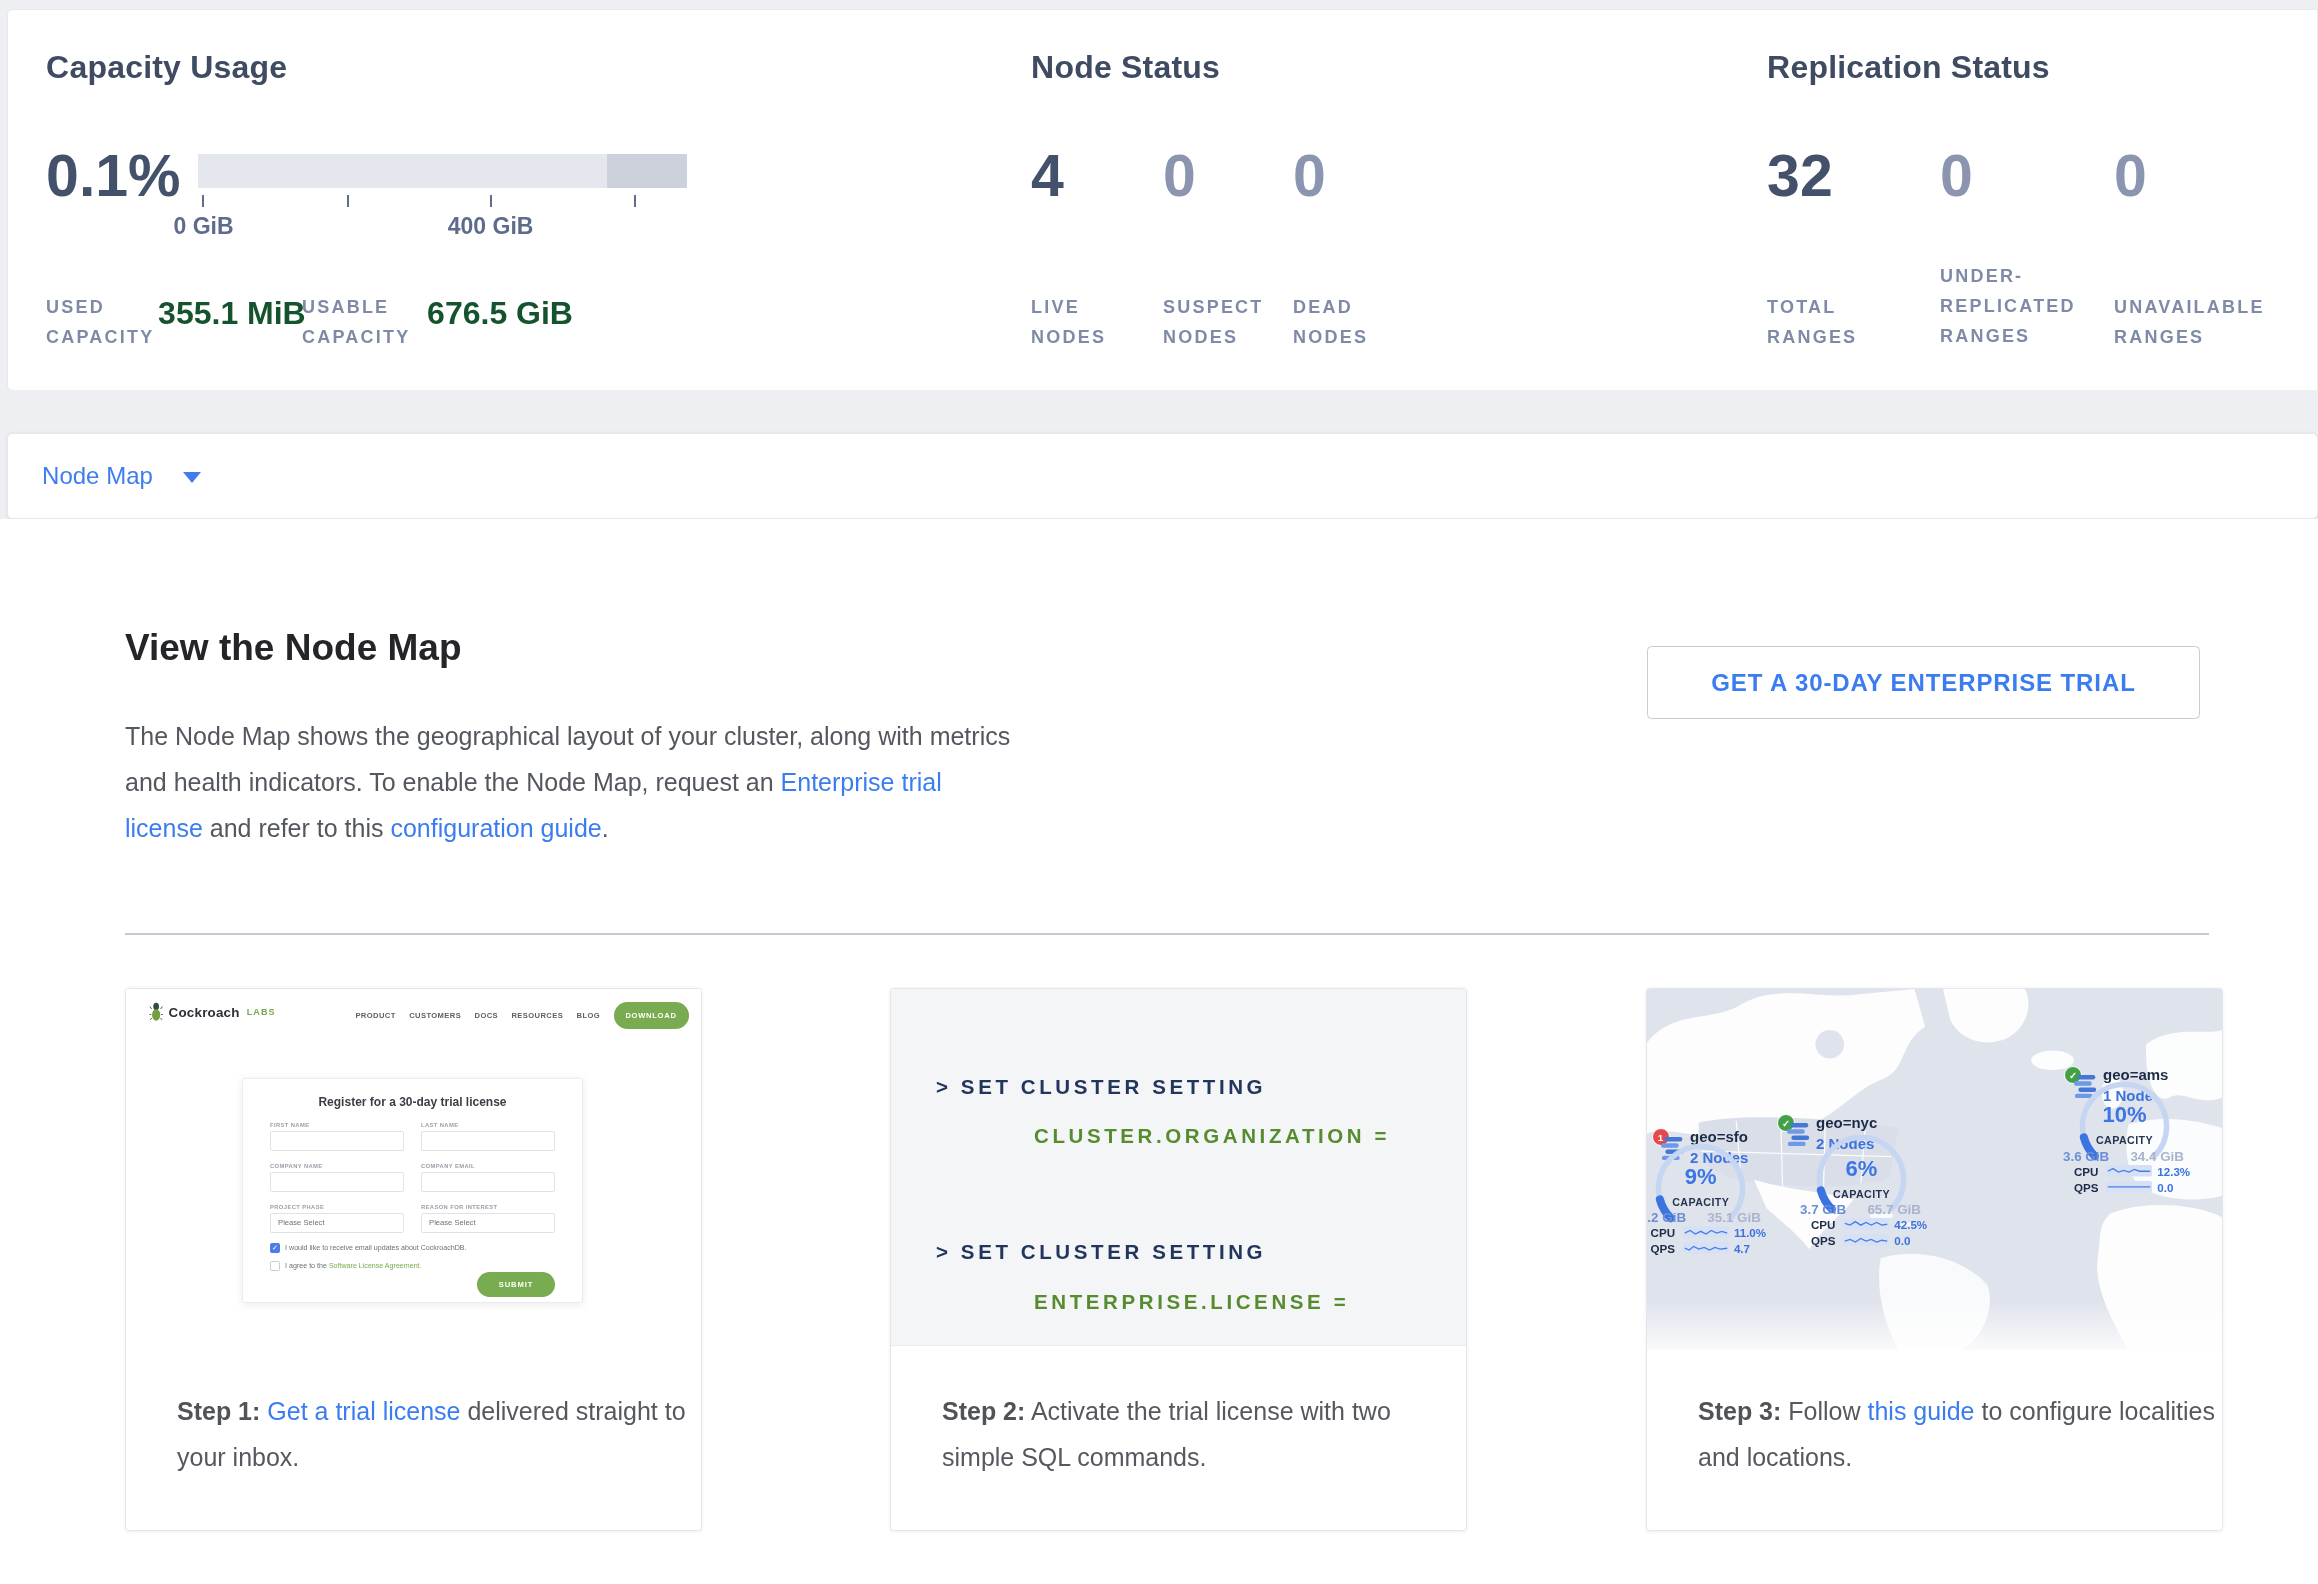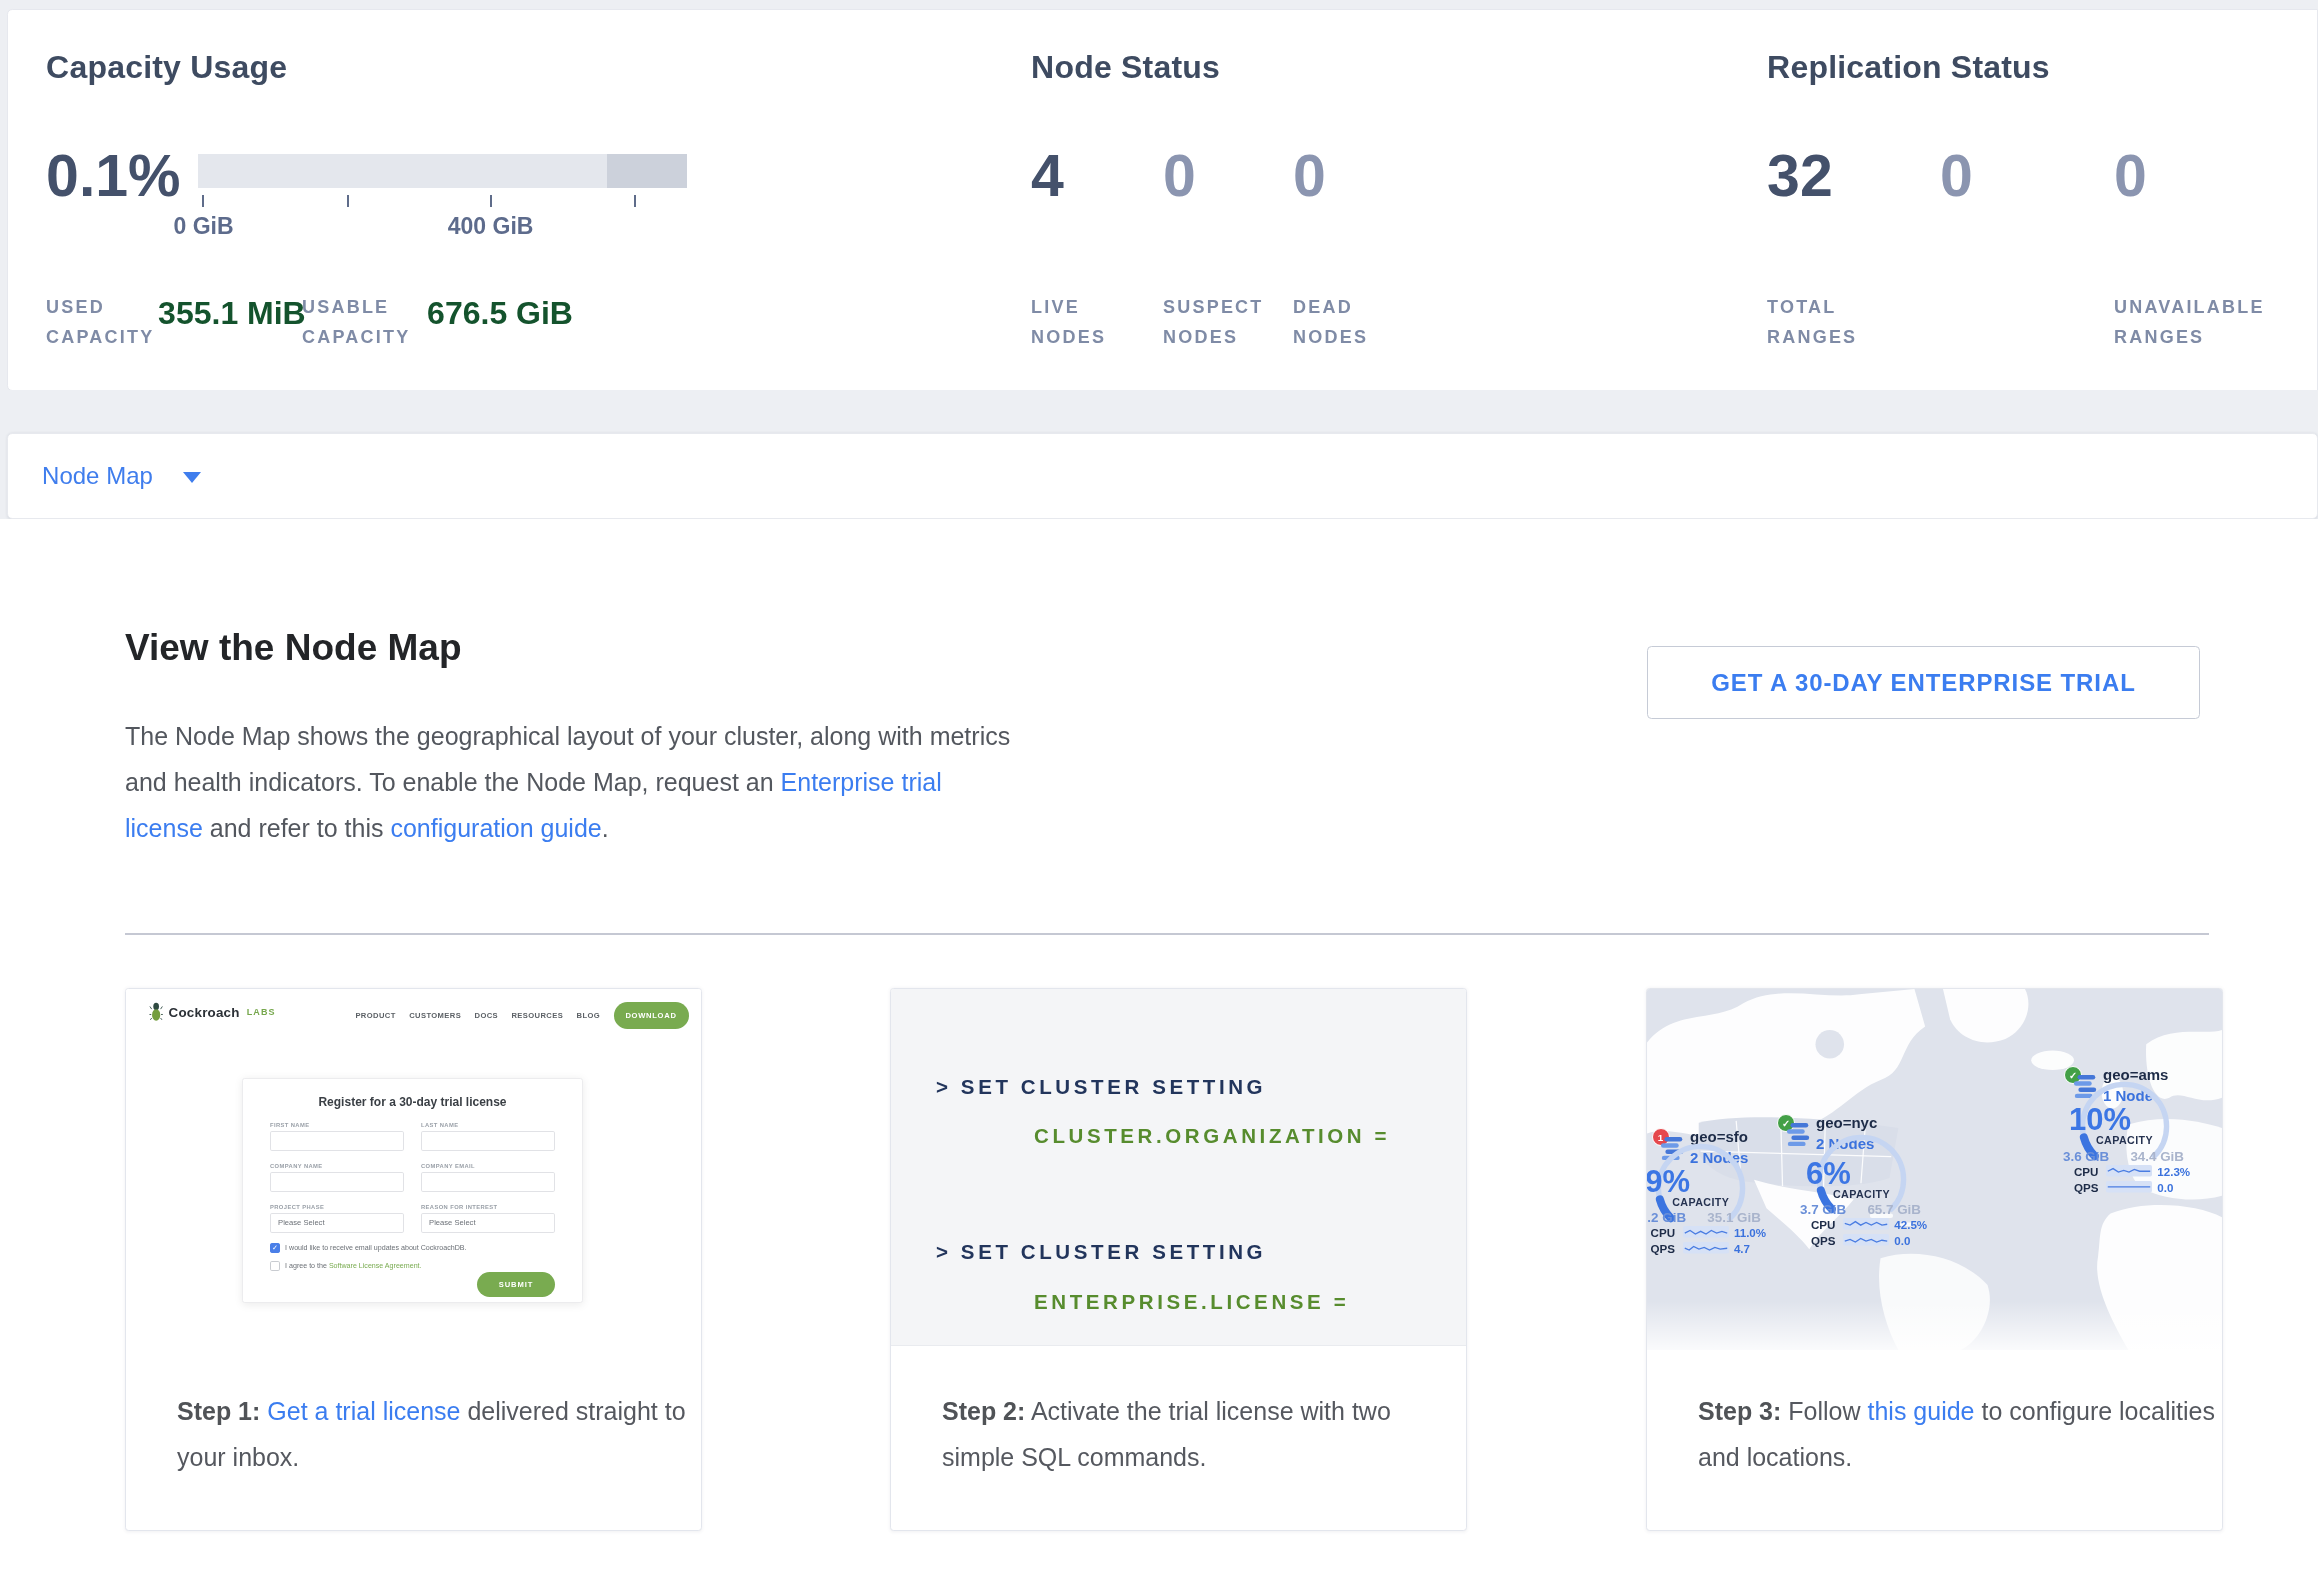--- a/index.html
+++ b/index.html
@@ -74,21 +74,21 @@
   
   .sql-panel { position:absolute; left:0; top:0; width:575px; height:357px; background:#f4f5f7; border-bottom:0.9px solid #e9ebef; }
   .sql-prompt { position:absolute; left:45px; font-size:20.5px; font-weight:700; letter-spacing:3.6px; color:#22355c; }
   .sql-setting { position:absolute; left:143px; font-size:20.5px; font-weight:700; letter-spacing:3.6px; color:#578c2e; }
 
   
   .map-panel { position:absolute; left:0; top:0; width:575px; height:361px; background:#dfe3ec; }
   .map-fade { position:absolute; left:0; bottom:0; width:100%; height:49px; background:linear-gradient(rgba(255,255,255,0), rgba(255,255,255,.85)); }
   .geo-name { position:absolute; font-size:15px; font-weight:700; color:#1d2b47;text-align:center; }
   .geo-count { position:absolute; font-size:15px; font-weight:700; color:#3b72dd; }
-  .geo-pct { position:absolute; width:111px; text-align:left; font-size:31px; font-weight:800; color:#3c76e4; }
+  .geo-pct { position:absolute; width:111px; text-align:center; font-size:22px; font-weight:800; color:#3c76e4; }
   .geo-cap { position:absolute; width:111px; text-align:center; font-size:10.7px; font-weight:800; letter-spacing:0.4px; color:#253250; }
   .geo-gib { position:absolute; width:121px; display:flex; justify-content:space-between; font-size:13.4px; font-weight:600; }
   .geo-gib .used { color:#6a8fd8; } .geo-gib .total { color:#a9b4cc; }
   .geo-row { position:absolute; width:125px; height:12.5px; display:flex; align-items:center; }
   .geo-row .lbl { width:32px; font-size:11.6px; font-weight:800; color:#1d2b47; }
   .geo-row .val { margin-left:5.3px; font-size:11.6px; font-weight:800; color:#3b72dd; }
   .badge { position:absolute; width:18px; height:18px; border-radius:50%; color:#fff; font-size:9.8px; font-weight:800;
     display:flex; align-items:center; justify-content:center; border:1.8px solid #fff; }
   .badge.err { background:#e5484d; } .badge.ok { background:#43a047; }
 </style>
@@ -119,20 +119,21 @@
   <div class="big-num dim" style="left:1285px">0</div>
   <div class="caps-label" style="left:1023px; top:282px; width:98px">LIVE NODES</div>
   <div class="caps-label" style="left:1155px; top:282px; width:120px">SUSPECT NODES</div>
   <div class="caps-label" style="left:1285px; top:282px; width:98px">DEAD NODES</div>
 
   <div class="stat-title" style="left:1759px">Replication Status</div>
   <div class="big-num" style="left:1759px">32</div>
   <div class="big-num dim" style="left:1932px">0</div>
   <div class="big-num dim" style="left:2106px">0</div>
   <div class="caps-label" style="left:1759px; top:282px; width:107px">TOTAL RANGES</div>
+  <div class="caps-label" style="left:1932px; top:251px; width:165px">UNDER-REPLICATED RANGES</div>
   <div class="caps-label" style="left:2106px; top:282px; width:178px">UNAVAILABLE RANGES</div>
 </div>
 
 <div class="gray-band"></div>
 
 <div class="nm-bar">
   <span class="nm-text">Node Map</span>
   <span class="nm-caret"></span>
 </div>
 

